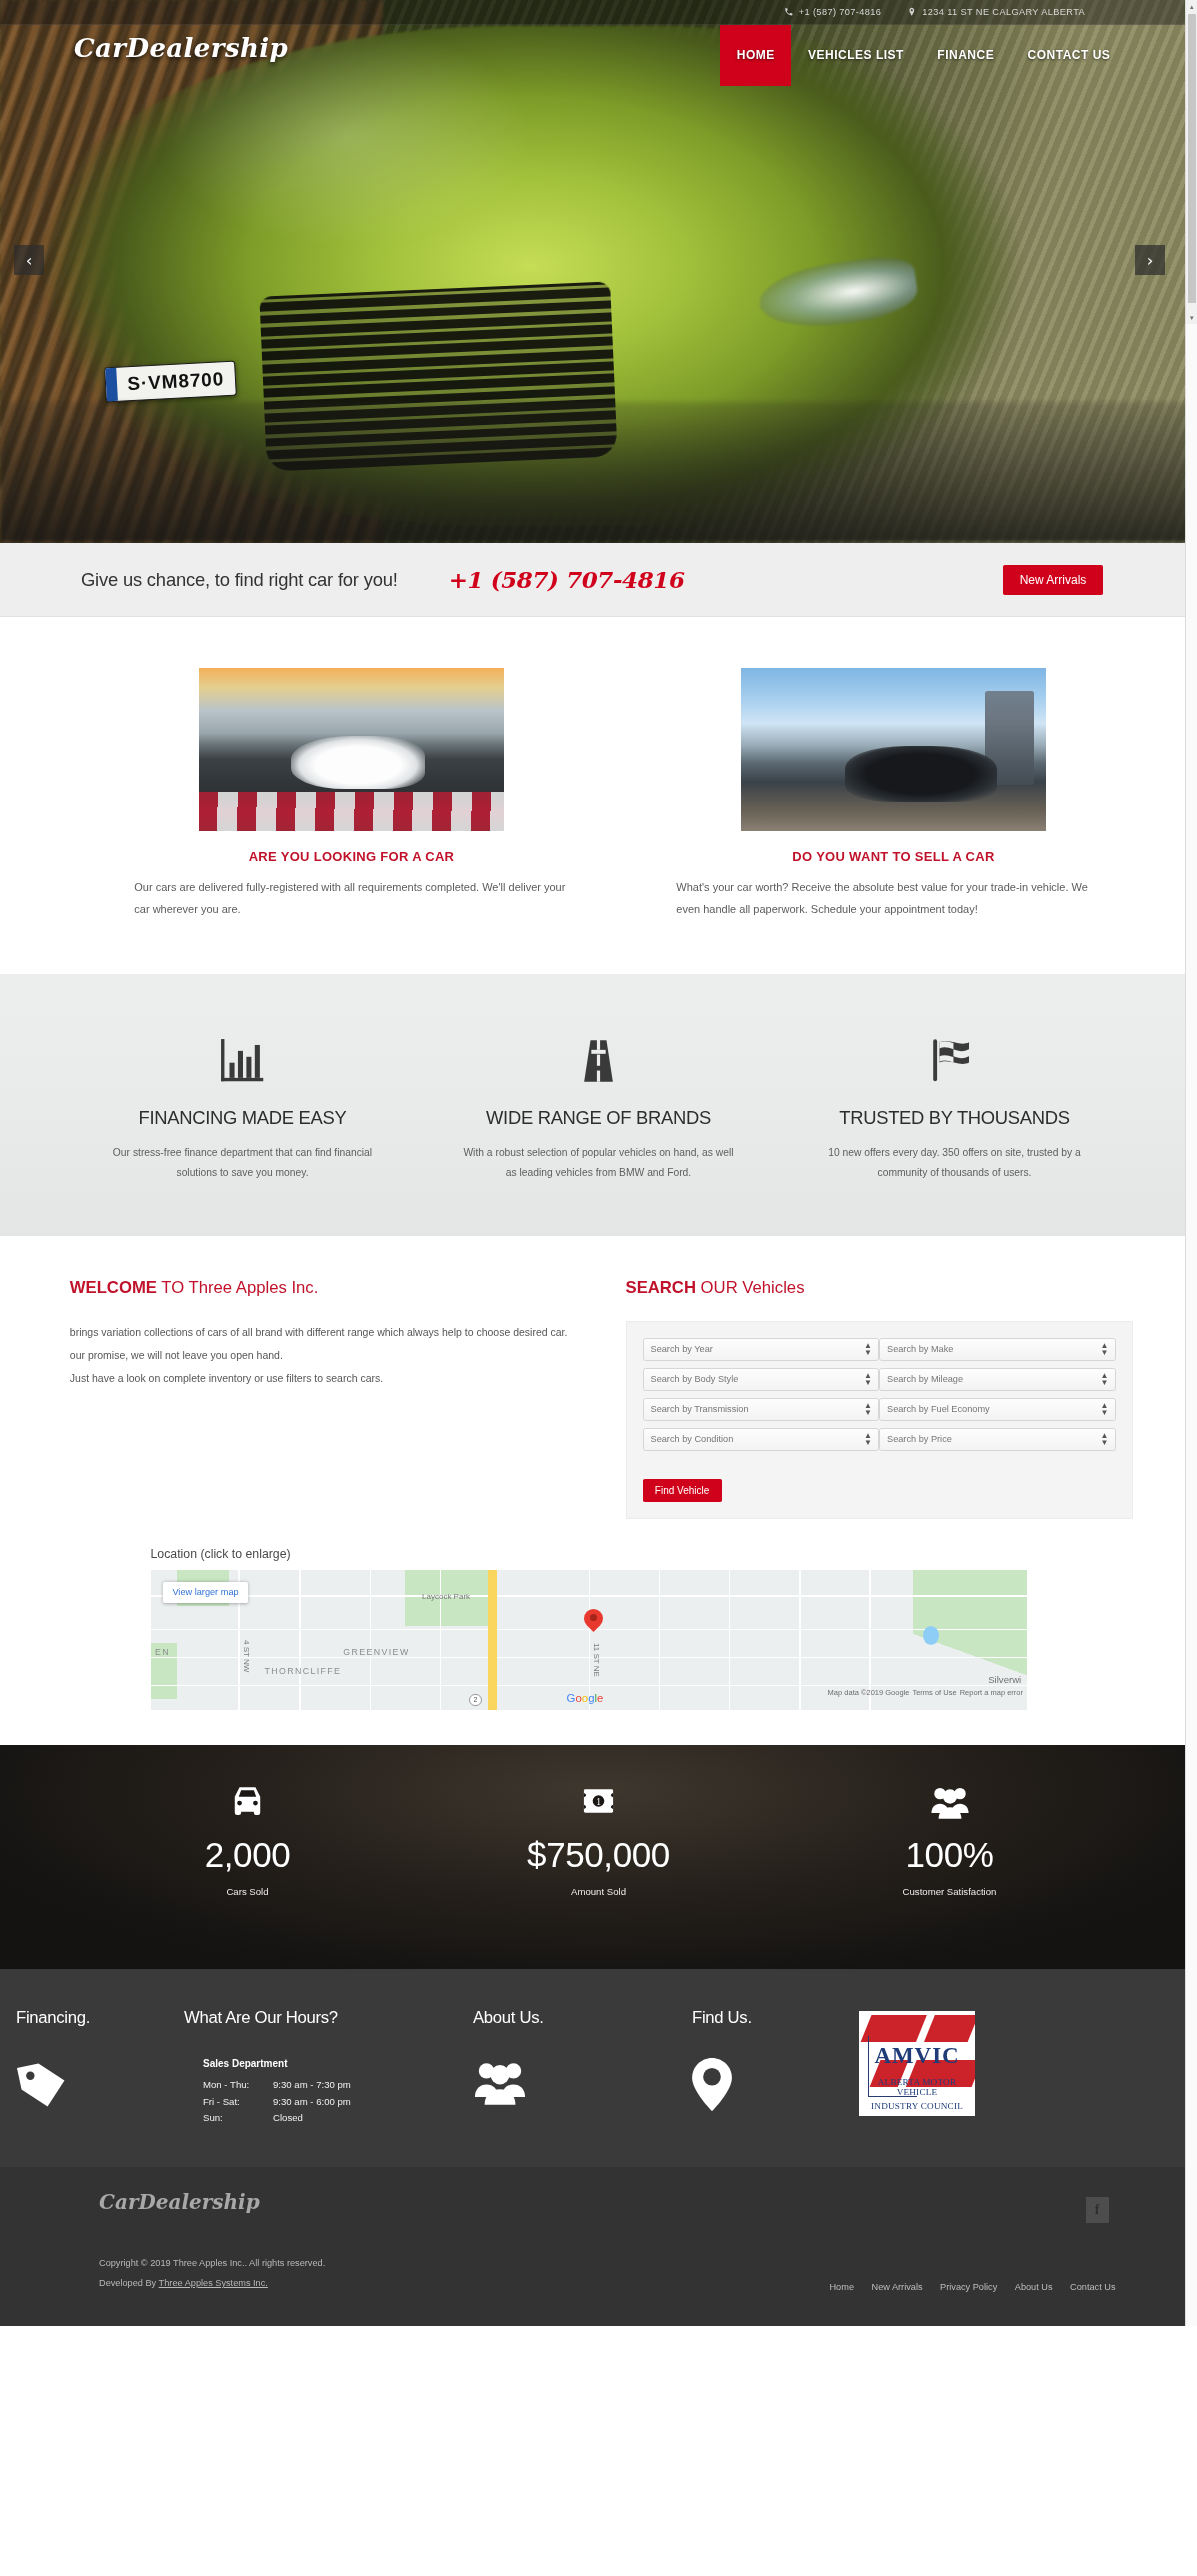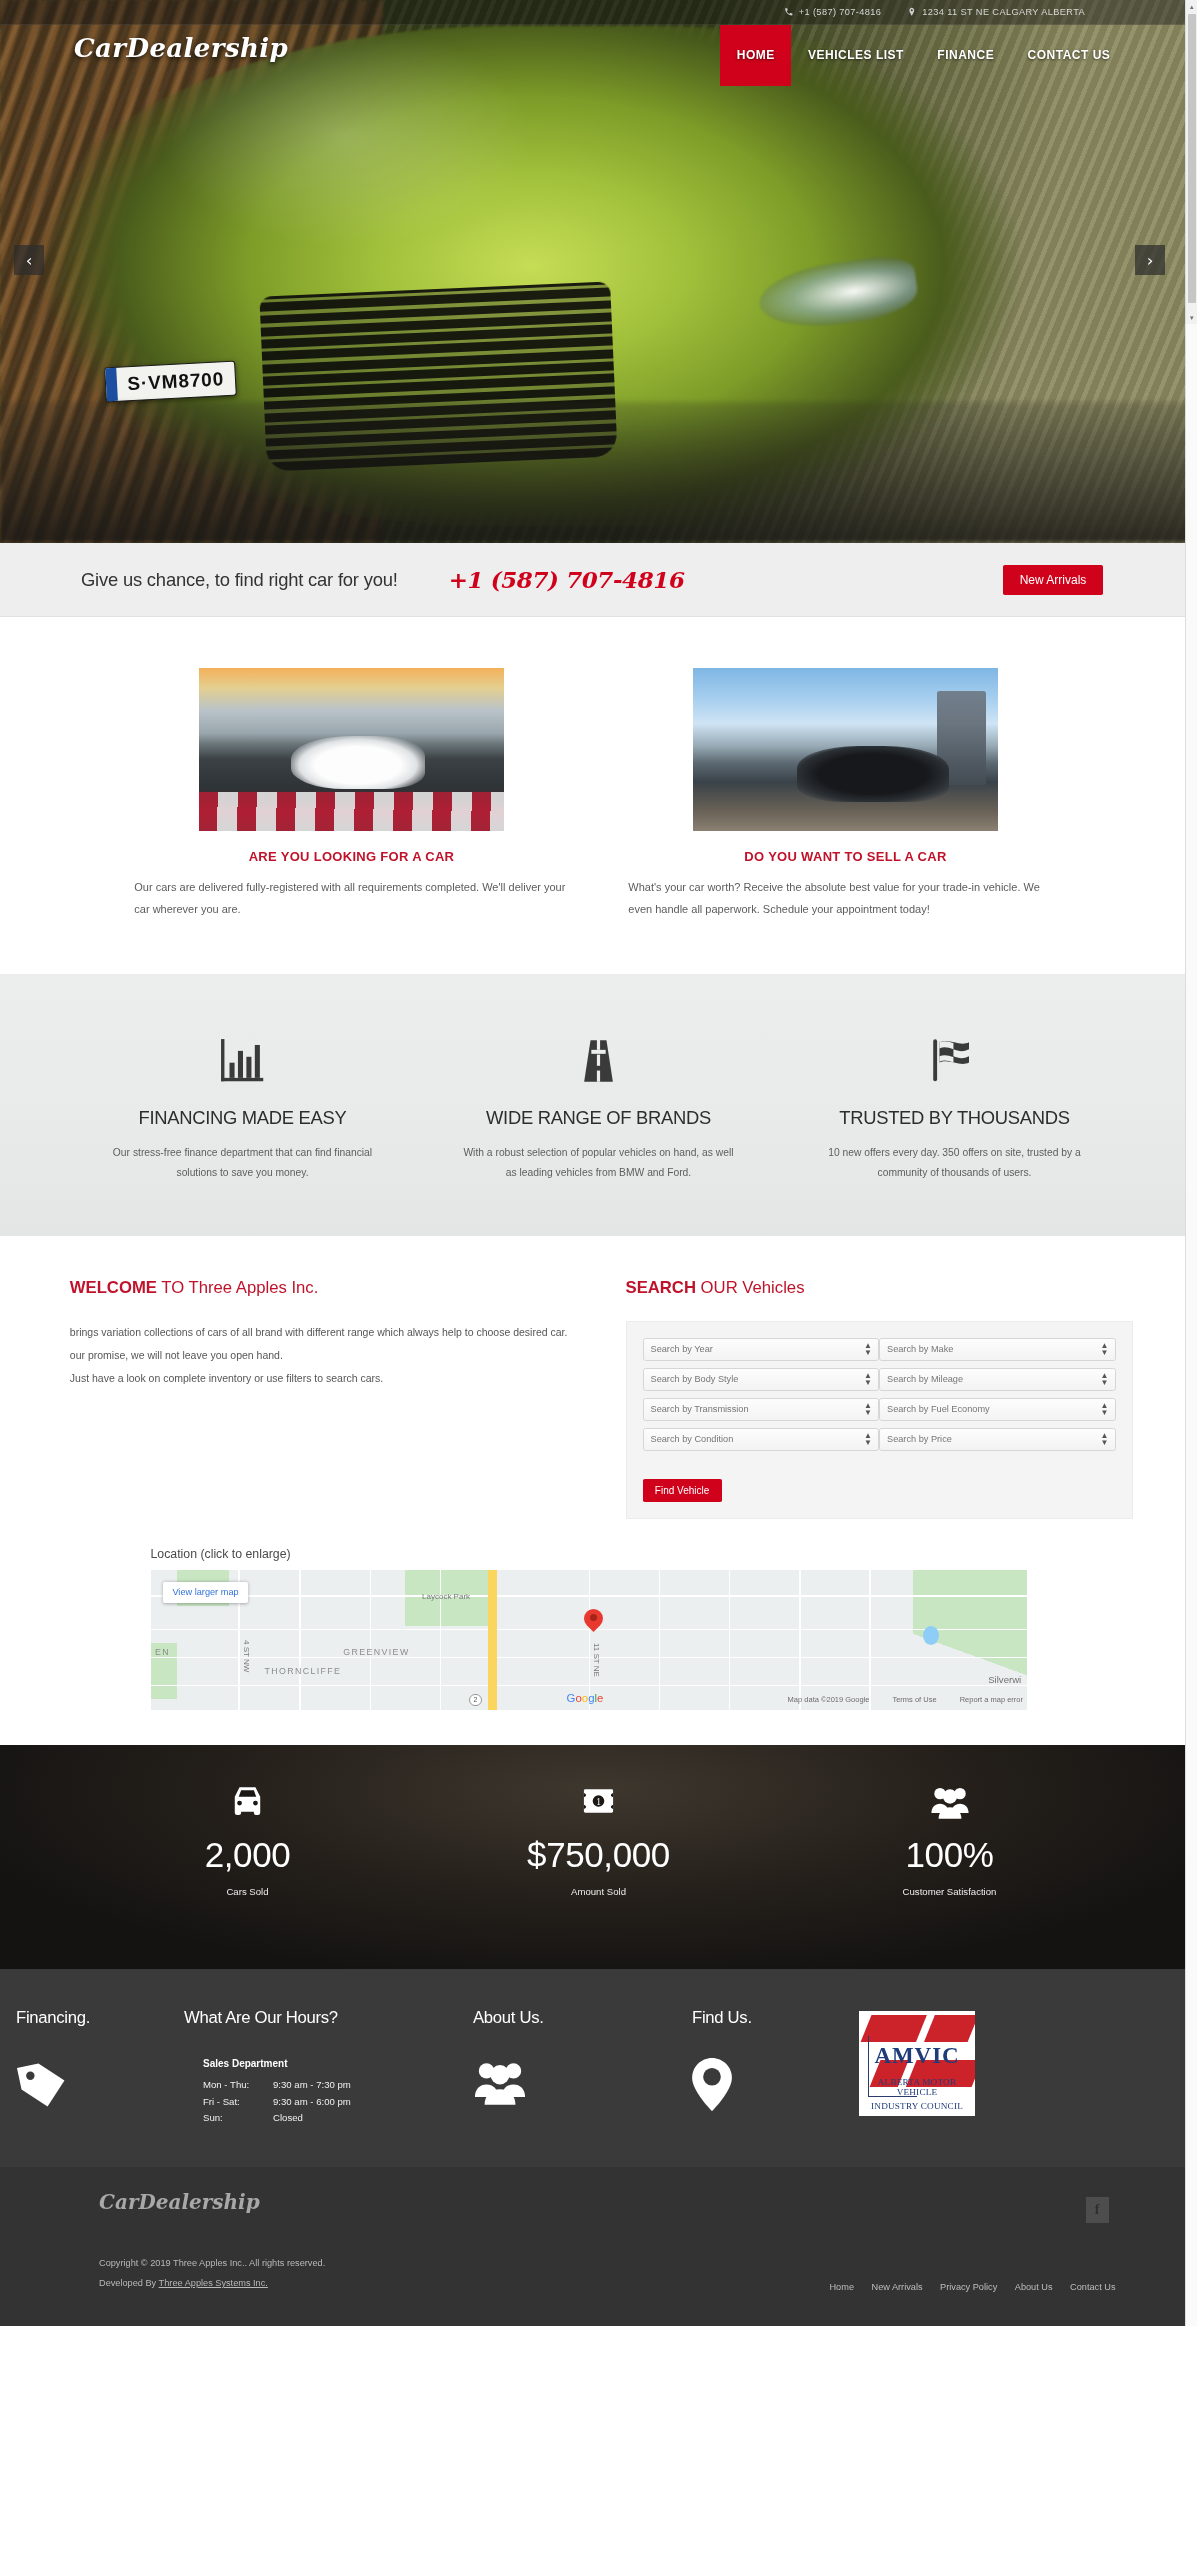--- a/index.html
+++ b/index.html
@@ -149,21 +149,21 @@
     font-family:"Liberation Sans", sans-serif;
     cursor: pointer; border-radius: 1.8px;
   }
 
   
   .twocol {
     width: 1197px; background:#fff;
     padding: 51px 0 54px 0;
     display:flex; justify-content:center; gap: 56px;
   }
-  .col { width: 438px; text-align:center; }
+  .col { width: 438px; text-align:center;margin-left:48px; }
   .col-img { width: 305px; height: 163px; margin: 0 auto 17.5px auto; border:0; }
   .img-porsche911 {
     background:
       linear-gradient(180deg, #f3b05a 0%, #e4cf8f 12%, #b9c3c9 26%, #9aa6ad 40%, #6e7a7e 46%, #3b4145 56%, #2e3336 74%, #4a2833 82%, #8f1f36 88%, #3a3f42 100%);
     position:relative; overflow:hidden;
   }
   .img-porsche911::after {
     content:""; position:absolute; left: 30%; top: 42%;
     width: 44%; height: 32%;
     background: radial-gradient(ellipse at 50% 55%, #fdfdfd 0 45%, #dfe2e4 62%, rgba(200,200,200,0) 80%);
@@ -296,22 +296,22 @@
   .mapcanvas .lbl { position:absolute; font-size: 8px; color:#78797b; z-index:4; font-family:"Liberation Sans", sans-serif;}
   .mapcanvas .lbl.town { font-size: 8.8px; letter-spacing: 1.4px; color:#8b8c8e;}
   .mapcanvas .gwm {
     position:absolute; left: 47.5%; bottom: 5.3px; font-size: 11.4px; z-index:5;
     font-family:"Liberation Sans", sans-serif; font-weight:500;
   }
   .gwm i { font-style:normal; }
   .gwm .b1{color:#4285F4}.gwm .r1{color:#EA4335}.gwm .y1{color:#FBBC05}
   .gwm .b2{color:#4285F4}.gwm .g1{color:#34A853}.gwm .r2{color:#EA4335}
   .mapcanvas .attrib {
-    position:absolute; right: 3.5px; bottom: 6px; font-size: 7.5px; color:#6b6c6e;
-    display:flex; gap: 23px; z-index:5;
+    position:absolute; right: 3.5px; bottom: 13px; font-size: 7.5px; color:#6b6c6e;
+    display:flex; gap: 3px; z-index:5;
   }
   .mapcanvas .shield {
     position:absolute; left: 36.4%; bottom: 3.5px; width: 12.3px; height: 12.3px;
     border:0.9px solid #999; border-radius:50%; background:#fff;
     font-size: 7px; color:#555; text-align:center; line-height: 10.5px; z-index:4;
   }
 
   
   .stats {
     width: 1197px; height: 224px;

